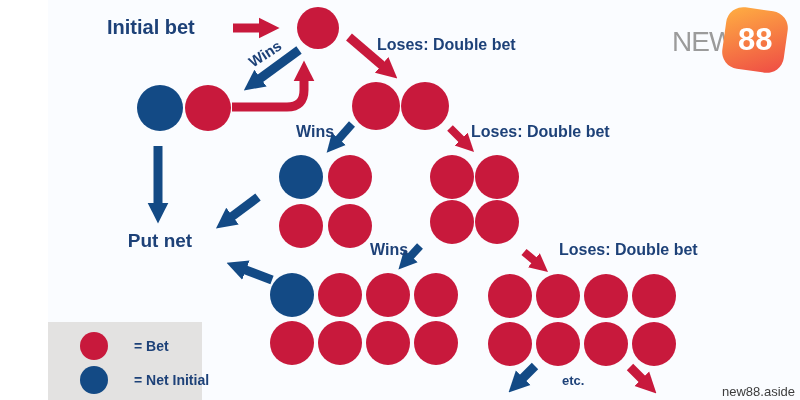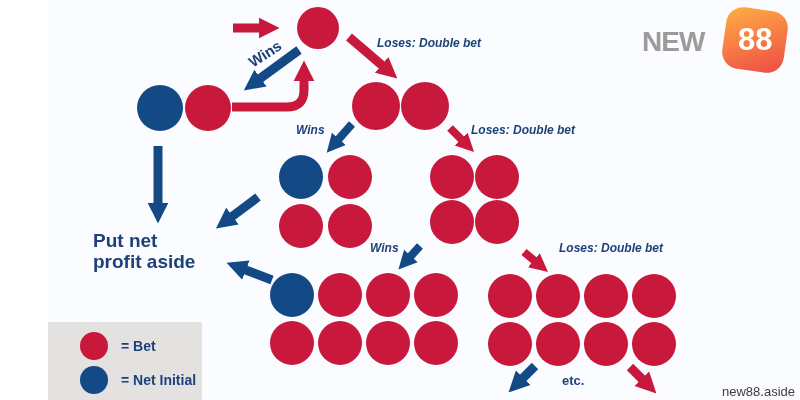--- a/index.html
+++ b/index.html
@@ -6,49 +6,49 @@
     --bet:#c8193c; --profit:#134a85; --navy:#1d4178; --title:#121212;
     --legend-bg:#e3e2e1; --bg:#fafcff; --logo-gray:#9b9b9b;
     --logo-g1:#ffb042; --logo-g2:#ee4a45; --wm:#3d3d3d;
   }
   html,body{margin:0;padding:0;}
   body{font-family:"Liberation Sans",sans-serif;}
   .canvas{position:relative;width:800px;height:400px;background:var(--bg);overflow:hidden;}
   .left-band{position:absolute;left:0;top:0;width:48px;height:400px;background:#ffffff;}
   .lbl{position:absolute;color:var(--navy);font-weight:bold;white-space:nowrap;}
   .lbl-lg{font-size:20px;}
-  .lbl-sm{font-size:12px;font-style:italic;}
+  .lbl-sm{font-size:16px;}
   .lbl-rot{transform:rotate(-33deg);font-size:15px;}
-  .put-net{position:absolute;left:93px;top:230px;width:134px;
+  .put-net{position:absolute;left:93px;top:230px;width:134px;text-align:center;
            color:var(--navy);font-weight:bold;font-size:19px;line-height:21px;}
   .put-net span{display:block;}
   .etc{font-size:13px;}
   .title{position:absolute;left:621px;top:163px;color:var(--title);
          font-weight:bold;font-size:29px;letter-spacing:.5px;}
   .watermark{position:absolute;right:5px;top:384px;color:var(--wm);
              font-size:13px;font-weight:normal;}
   .arrow-layer{position:absolute;left:0;top:0;pointer-events:none;}
   .stroke-red{stroke:var(--bet);fill:none;}
   .stroke-blue{stroke:var(--profit);fill:none;}
   .fill-red{fill:var(--bet);}
   .fill-blue{fill:var(--profit);}
   .circle-layer{position:absolute;left:0;top:0;width:100%;height:100%;}
   .circle-group{position:absolute;display:grid;}
   .circle{border-radius:50%;}
   .circle.bet{background:var(--bet);}
   .circle.profit{background:var(--profit);}
   .legend{position:absolute;left:48px;top:322px;width:154px;height:78px;
           background:var(--legend-bg);box-sizing:border-box;padding:7px 0 0 32px;}
-  .legend-row{display:flex;align-items:center;gap:13px;height:34px;}
+  .legend-row{display:flex;align-items:center;gap:26px;height:34px;}
   .legend-dot{width:28px;height:28px;border-radius:50%;flex:0 0 auto;}
   .legend-dot.bet{background:var(--bet);}
   .legend-dot.profit{background:var(--profit);}
   .legend-label{color:var(--navy);font-weight:bold;font-size:14px;white-space:nowrap;}
-  .logo-new{position:absolute;left:642px;top:26px;color:var(--logo-gray);
-            font-weight:bold;font-size:28px;letter-spacing:-1px;}
+  .logo-new{position:absolute;left:672px;top:26px;color:var(--logo-gray);
+            font-weight:normal;font-size:28px;letter-spacing:-1px;}
   .logo-badge{position:absolute;left:724px;top:9px;width:62px;height:62px;
               border-radius:17px;transform:rotate(8deg);
               background:linear-gradient(155deg,var(--logo-g1),var(--logo-g2));
               display:flex;align-items:center;justify-content:center;}
   .logo-badge span{color:#ffffff;font-weight:bold;font-size:31px;transform:rotate(-8deg);}
 </style>
 </head>
 <body>
 
 <div class="canvas">
@@ -117,29 +117,29 @@
         <div class="circle bet" style="height: 44px; width: 44px;"></div>
         <div class="circle bet" style="height: 44px; width: 44px;"></div>
         <div class="circle bet" style="height: 44px; width: 44px;"></div>
         <div class="circle bet" style="height: 44px; width: 44px;"></div>
         <div class="circle bet" style="height: 44px; width: 44px;"></div>
         <div class="circle bet" style="height: 44px; width: 44px;"></div>
         <div class="circle bet" style="height: 44px; width: 44px;"></div>
       </div>
     </div>
 
+  <div class="lbl lbl-lg" style="left:107px;top:16px;">Initial bet</div>
   <div class="lbl lbl-rot" style="left:247px;top:45px;">Wins</div>
   <div class="lbl lbl-sm" style="left:377px;top:36px;">Loses: Double bet</div>
   <div class="lbl lbl-sm" style="left:296px;top:123px;">Wins</div>
   <div class="lbl lbl-sm" style="left:471px;top:123px;">Loses: Double bet</div>
   <div class="lbl lbl-sm" style="left:370px;top:241px;">Wins</div>
   <div class="lbl lbl-sm" style="left:559px;top:241px;">Loses: Double bet</div>
   <div class="put-net">
     <span>Put net</span>
-    <span>profit aside</span>
   </div>
   <div class="lbl etc" style="left:562px;top:373px;">etc.</div>
   <div class="watermark">new88.aside</div>
 
   <div class="legend">
     <div class="legend-row">
       <div class="legend-dot bet"></div>
       <div class="legend-label">= Bet</div>
     </div>
     <div class="legend-row">

